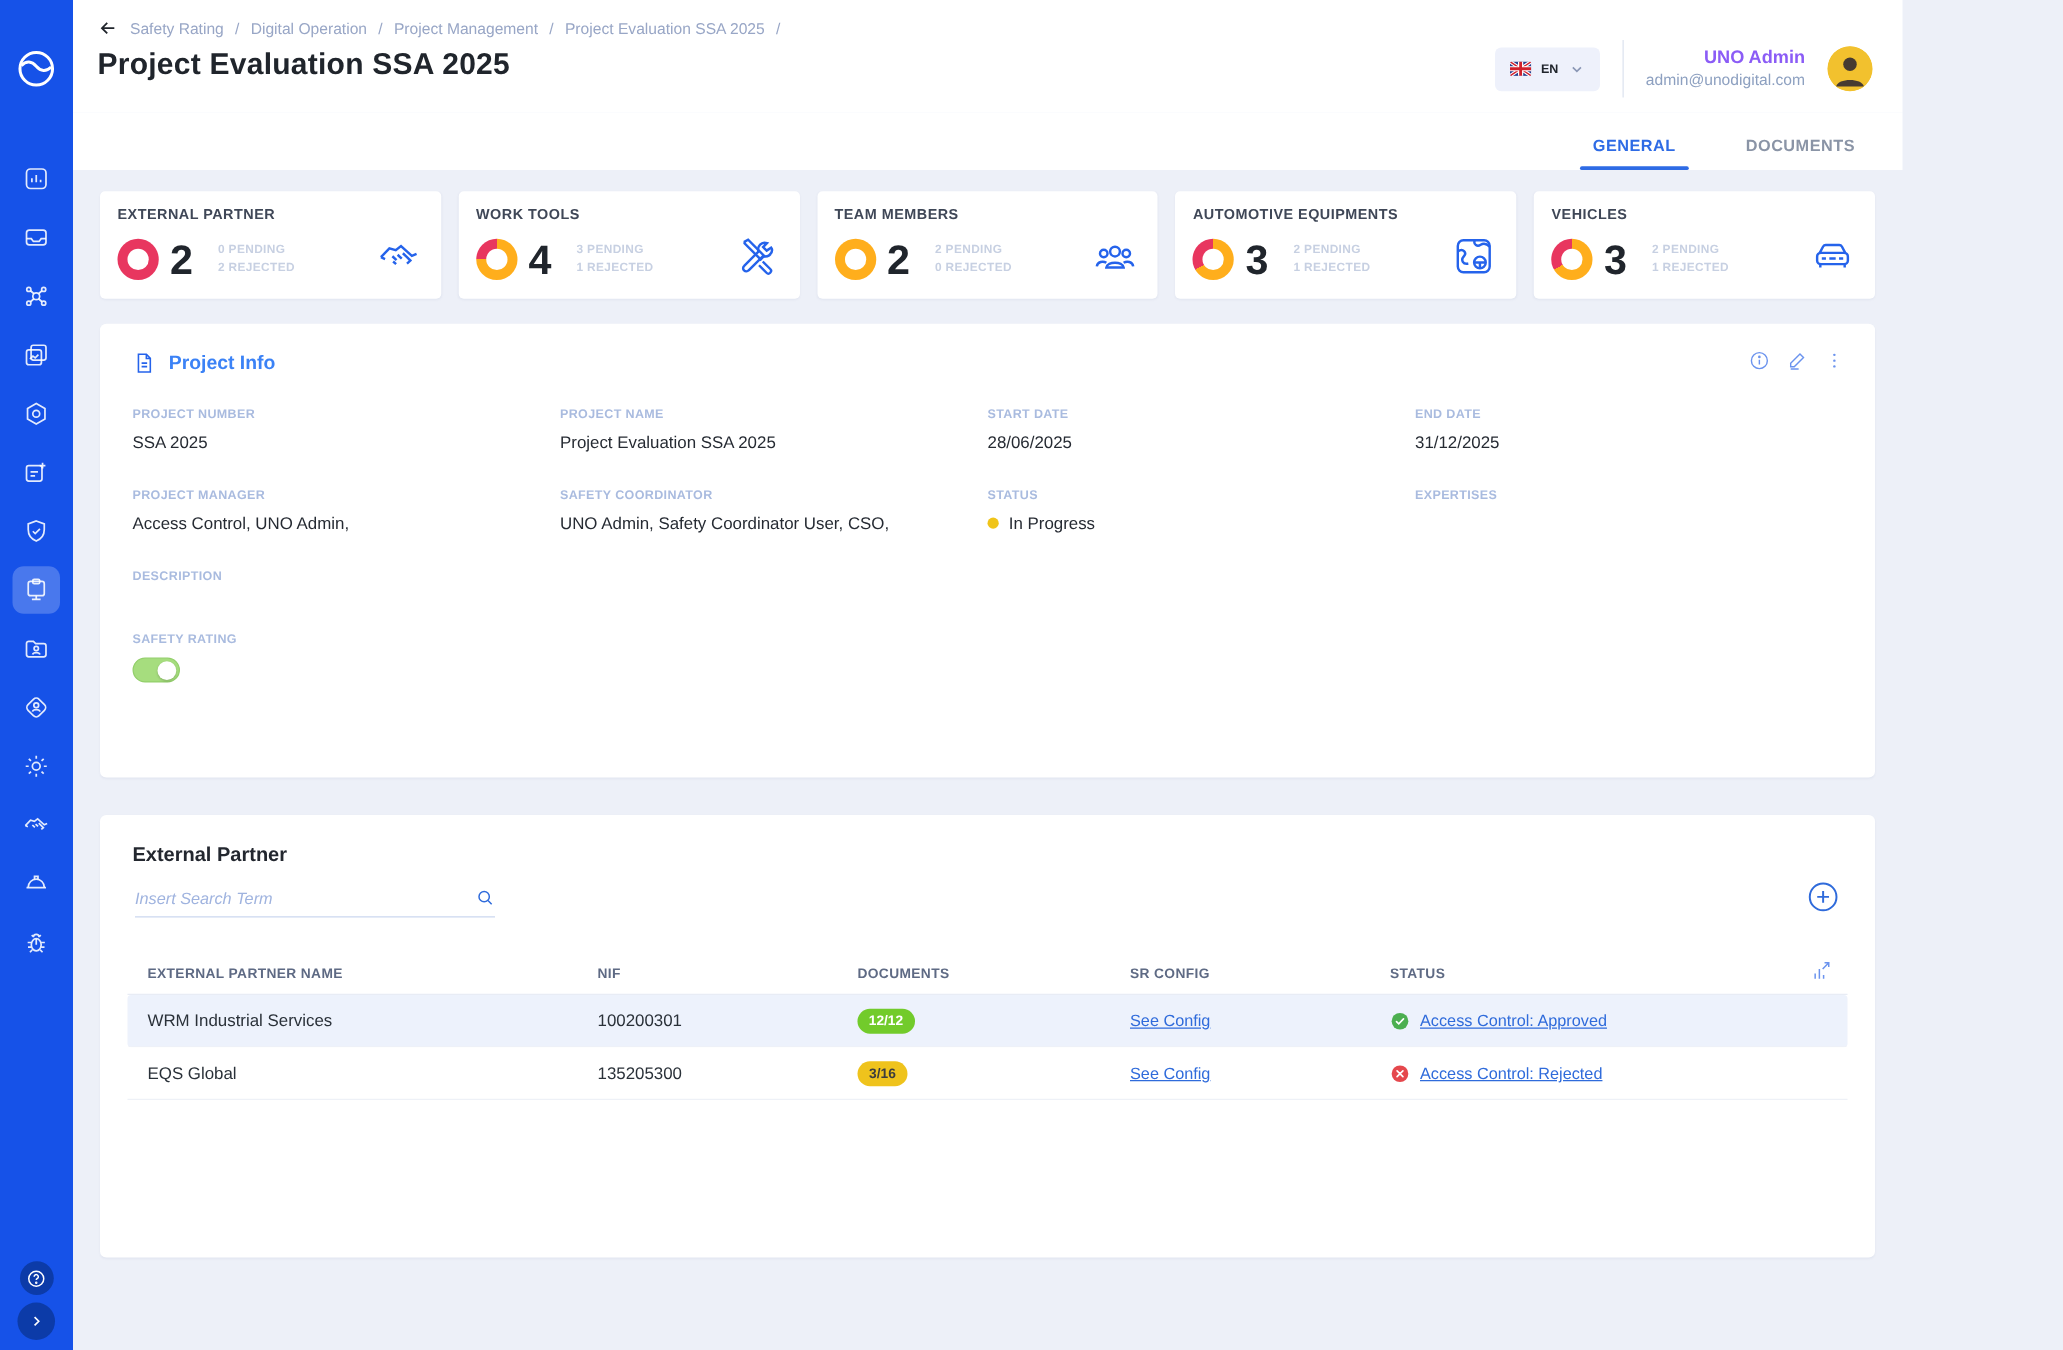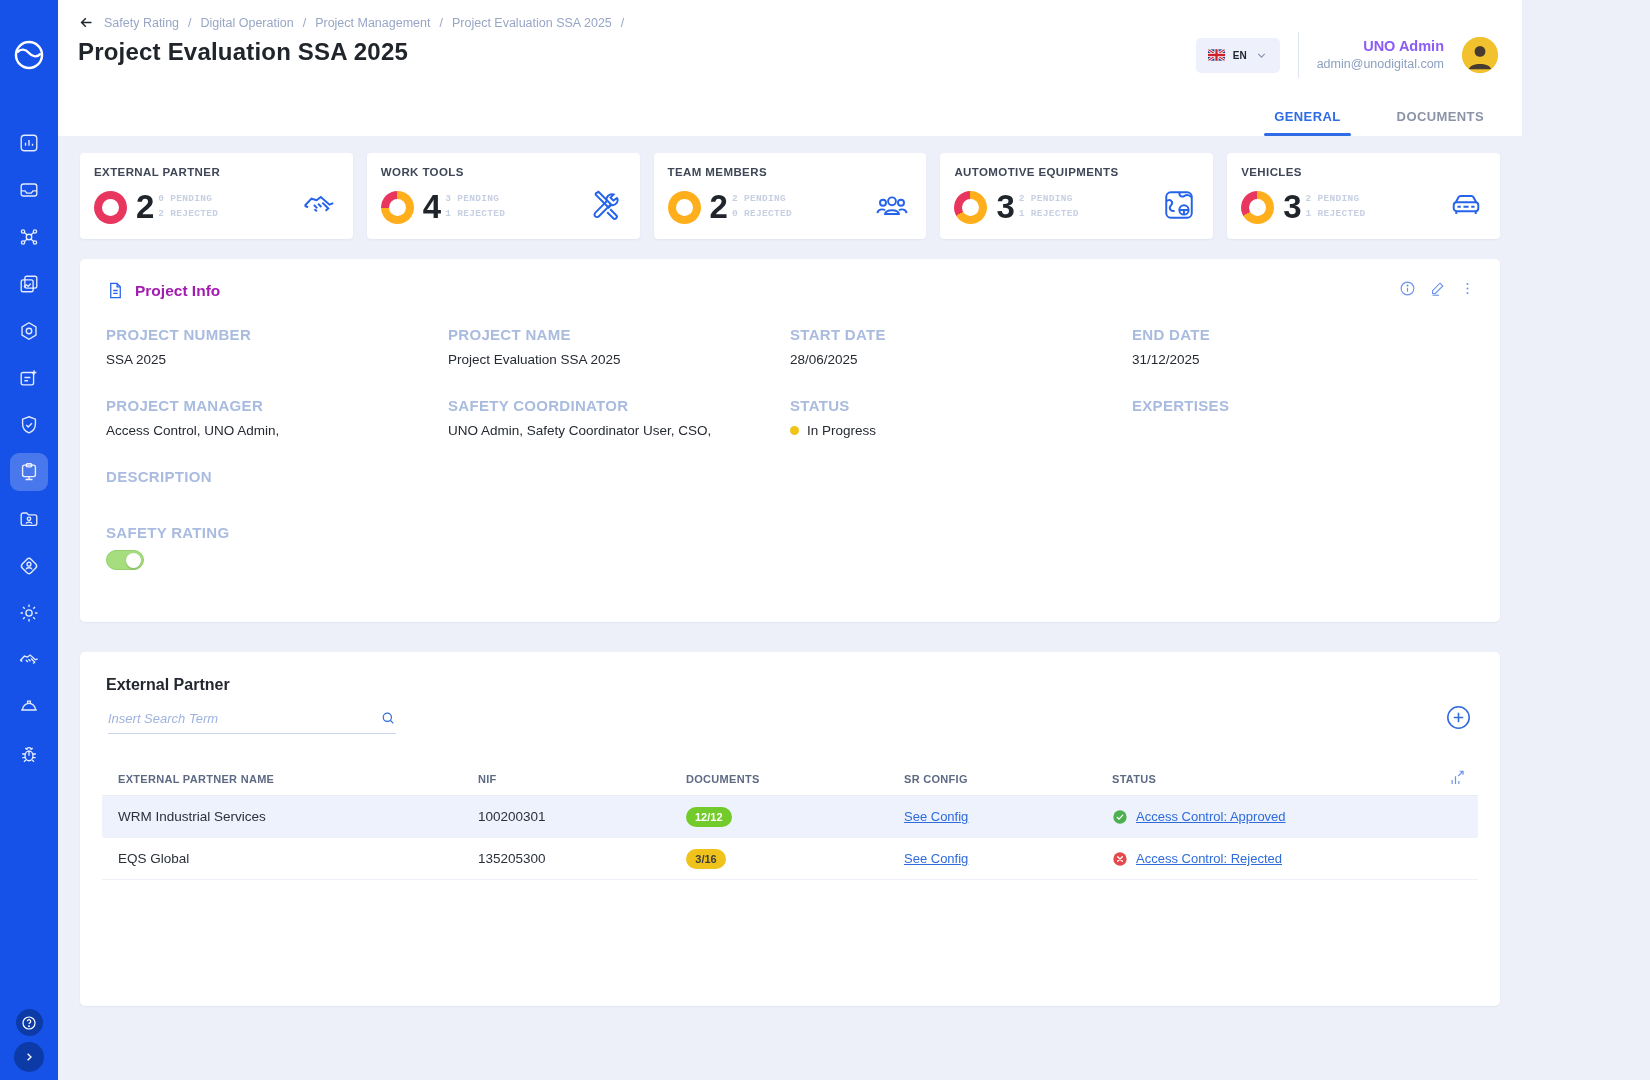--- a/index.html
+++ b/index.html
@@ -45,35 +45,35 @@
   .content { flex:1; padding:17px 22px 0 22px; overflow:hidden; }
 
   
   .stats-row { display:flex; gap:14px; }
   .stat-card { background:#fff; border-radius:4px; flex:1; height:86px; padding:13px 16px 0 14px; box-shadow:0 1px 2px rgba(23,43,99,.05); }
   .stat-title { font-size:11.5px; font-weight:700; letter-spacing:.4px; color:#3F4757; }
   .stat-body { margin-top:9px; display:flex; align-items:center; }
   .donut { width:33px; height:33px; border-radius:50%; position:relative; flex:0 0 auto; }
   .donut::after { content:""; position:absolute; left:8px; top:8px; width:17px; height:17px; border-radius:50%; background:#fff; }
   .stat-num { font-size:33px; font-weight:800; color:#20252C; margin-left:9px; }
-  .stat-sub { margin-left:4px; font-size:9.5px; font-weight:700; letter-spacing:.3px; color:#C7D0E2; line-height:1.55;font-family:Liberation Mono, monospace; }
+  .stat-sub { margin-left:20px; font-size:9.5px; font-weight:700; letter-spacing:.3px; color:#C7D0E2; line-height:1.55; }
   .stat-icon { margin-left:auto; color:#2563EB; }
   .stat-icon svg { width:36px; height:36px; }
 
   
   .panel { background:#fff; border-radius:5px; box-shadow:0 1px 2px rgba(23,43,99,.05); }
   .project-panel { margin-top:20px; height:363px; padding:22px 26px; position:relative; }
   .panel-head { display:flex; align-items:center; gap:10px; }
   .panel-head svg.doc { width:19px; height:19px; color:#2563EB; }
-  .panel-title { font-size:15.5px; font-weight:700; color:#a21caf; }
+  .panel-title { font-size:15.5px; font-weight:700; color:#3b82f6; }
   .panel-actions { position:absolute; top:21px; right:24px; display:flex; align-items:center; gap:13px; color:#6B93EE; }
   .panel-actions svg { width:17px; height:17px; cursor:pointer; }
 
   .fields-grid { margin-top:26px; display:grid; grid-template-columns:repeat(4,1fr); row-gap:30px; }
-  .field-label { font-size:15px; font-weight:700; letter-spacing:.3px; color:#A9BBDF; margin-bottom:9px; }
+  .field-label { font-size:10px; font-weight:700; letter-spacing:.3px; color:#A9BBDF; margin-bottom:9px; }
   .field-value { font-size:13.5px; color:#262B33; }
   .status-val { display:flex; align-items:center; gap:8px; }
   .status-dot { width:9px; height:9px; border-radius:50%; background:#F0C419; }
   .full { grid-column:1 / -1; }
 
   .toggle { width:38px; height:20px; border-radius:10px; background:#A6DD7E; border:1px solid #93CF6B; position:relative; cursor:pointer; }
   .toggle .knob { position:absolute; top:1.5px; right:2px; width:15px; height:15px; border-radius:50%; background:#fff; box-shadow:0 1px 2px rgba(0,0,0,.18); }
 
   
   .partner-panel { margin-top:30px; height:354px; padding:24px 22px; position:relative; }

